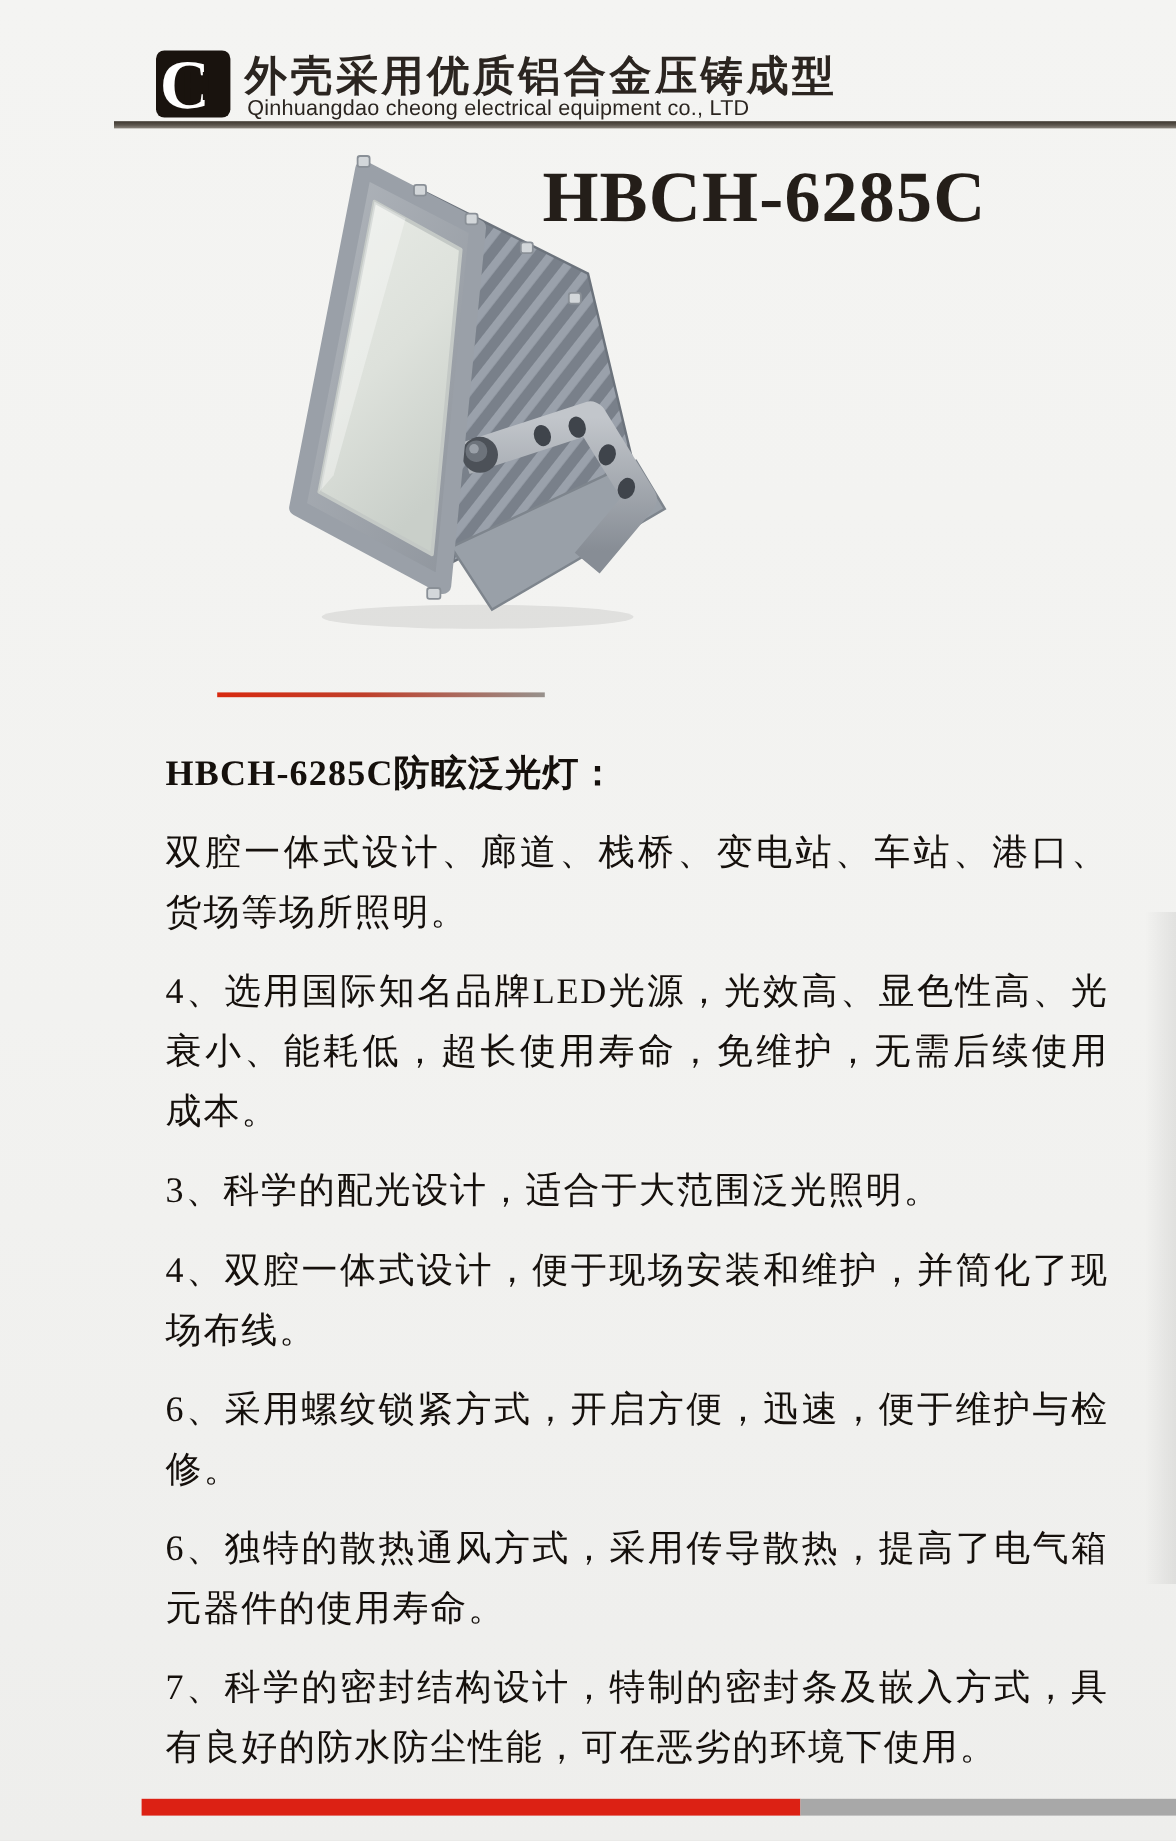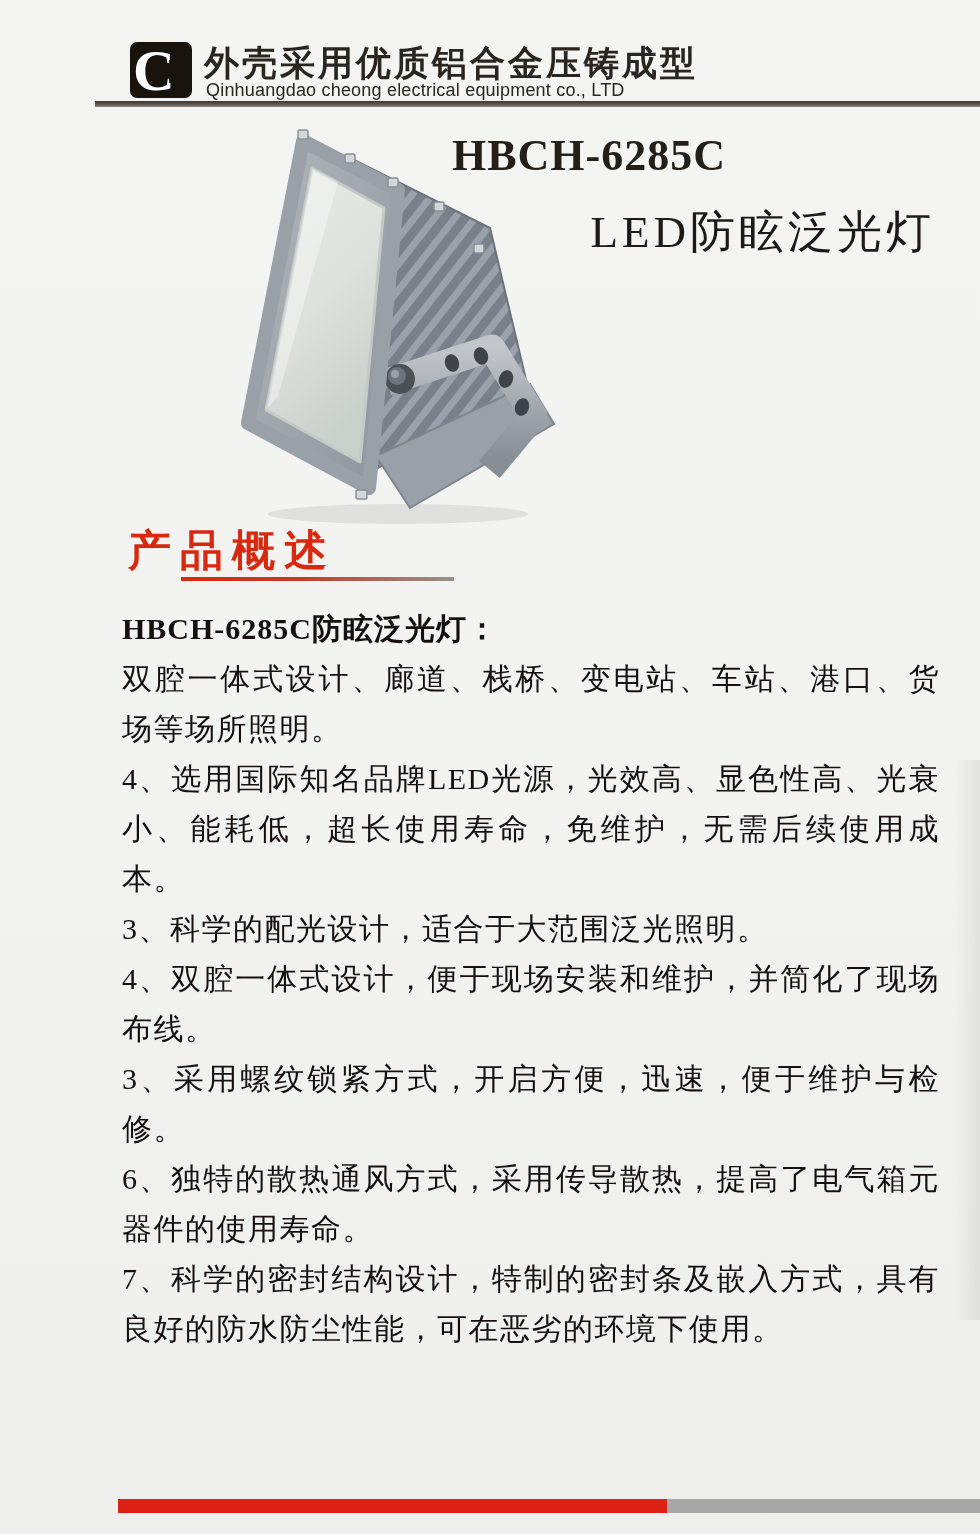--- a/index.html
+++ b/index.html
@@ -25,21 +25,21 @@
     font-family:"Liberation Sans","DejaVu Sans",sans-serif;
     font-weight:normal;font-size:18px;letter-spacing:0.2px;color:#2b2520;white-space:nowrap;
   }
   .header-rule{
     position:absolute;left:95px;top:101px;width:885px;height:6px;
     background:linear-gradient(180deg,#3d372f 0%,#5c564e 55%,#8d877f 100%);
   }
   
   .model-title{
     position:absolute;left:452px;top:130px;
-    font-weight:bold;font-size:44px;letter-spacing:1px;color:#241e19;white-space:nowrap;
+    font-weight:bold;font-size:60px;letter-spacing:1px;color:#241e19;white-space:nowrap;
   }
   .product-name{
     position:absolute;right:45px;top:202px;
     font-size:45px;letter-spacing:4px;color:#1d1915;white-space:nowrap;
   }
   
   .photo{position:absolute;left:238px;top:126px;width:620px;height:400px;}
   
   .section-title{
     position:absolute;left:128px;top:522px;
@@ -47,21 +47,21 @@
   }
   .section-underline{
     position:absolute;left:181px;top:577px;width:273px;height:4px;
     background:linear-gradient(90deg,#d8290f 0%,#c03f2a 45%,#97918c 100%);
   }
   .overview{
     position:absolute;left:122px;top:604px;width:818px;
     font-size:30px;line-height:50px;letter-spacing:1.5px;color:#15100c;
     text-align:justify;
   }
-  .overview p{margin:0;}
+  .overview p{margin:16px;}
   .overview .intro-title{font-weight:bold;letter-spacing:1px;}
   
   .footer-bar{position:absolute;left:118px;top:1499px;height:14px;width:862px;display:flex;}
   .footer-bar .red{width:549px;height:100%;background:#dc2114;}
   .footer-bar .gray{flex:1;height:100%;background:#a8a8a8;}
 </style>
 </head>
 <body>
 
 <div class="page">
@@ -71,21 +71,20 @@
       <rect x="2" y="2" width="62" height="56" rx="7" fill="#19130e"></rect>
       <text x="26" y="50" font-family="Liberation Serif, DejaVu Serif, serif" font-size="58" font-weight="bold" fill="#ffffff" text-anchor="middle">C</text>
       <text x="36" y="43" font-family="Liberation Sans, DejaVu Sans, sans-serif" font-size="34" font-weight="bold" fill="#19130e" text-anchor="middle">H</text>
     </svg>
   </div>
   <div class="company-zh">外壳采用优质铝合金压铸成型</div>
   <div class="company-en">Qinhuangdao cheong electrical equipment co., LTD</div>
   <div class="header-rule"></div>
 
   <div class="model-title">HBCH-6285C</div>
-  <div class="product-name">LED防眩泛光灯</div>
 
   <div class="photo">
     <svg width="620" height="400" viewBox="0 0 620 400" aria-hidden="true">
       <defs>
         <pattern id="fins" width="16" height="16" patternUnits="userSpaceOnUse" patternTransform="rotate(38)">
           <rect width="16" height="16" fill="#79808a"></rect>
           <rect width="7" height="16" fill="#9aa1ab"></rect>
         </pattern>
         <linearGradient id="lensGrad" x1="0" y1="0" x2="0.4" y2="1">
           <stop offset="0" stop-color="#e9ece7"></stop>
@@ -133,30 +132,29 @@
         <rect x="107" y="28" width="10" height="9" rx="2"></rect>
         <rect x="150" y="52" width="10" height="9" rx="2"></rect>
         <rect x="196" y="76" width="10" height="9" rx="2"></rect>
         <rect x="236" y="118" width="10" height="9" rx="2"></rect>
       </g>
 
       <rect x="118" y="364" width="11" height="9" rx="2" fill="#d3d7da" stroke="#8a9097" stroke-width="1.5"></rect>
     </svg>
   </div>
 
-  <div class="section-title">产品概述</div>
   <div class="section-underline"></div>
 
   <div class="overview">
     <p class="intro-title">HBCH-6285C防眩泛光灯：</p>
     <p>双腔一体式设计、廊道、栈桥、变电站、车站、港口、货场等场所照明。</p>
     <p>4、选用国际知名品牌LED光源，光效高、显色性高、光衰小、能耗低，超长使用寿命，免维护，无需后续使用成本。</p>
     <p>3、科学的配光设计，适合于大范围泛光照明。</p>
     <p>4、双腔一体式设计，便于现场安装和维护，并简化了现场布线。</p>
-    <p>3、采用螺纹锁紧方式，开启方便，迅速，便于维护与检修。</p>
+    <p>6、采用螺纹锁紧方式，开启方便，迅速，便于维护与检修。</p>
     <p>6、独特的散热通风方式，采用传导散热，提高了电气箱元器件的使用寿命。</p>
     <p>7、科学的密封结构设计，特制的密封条及嵌入方式，具有良好的防水防尘性能，可在恶劣的环境下使用。</p>
   </div>
 
   <div class="footer-bar">
     <div class="red"></div>
     <div class="gray"></div>
   </div>
 
 </div>

